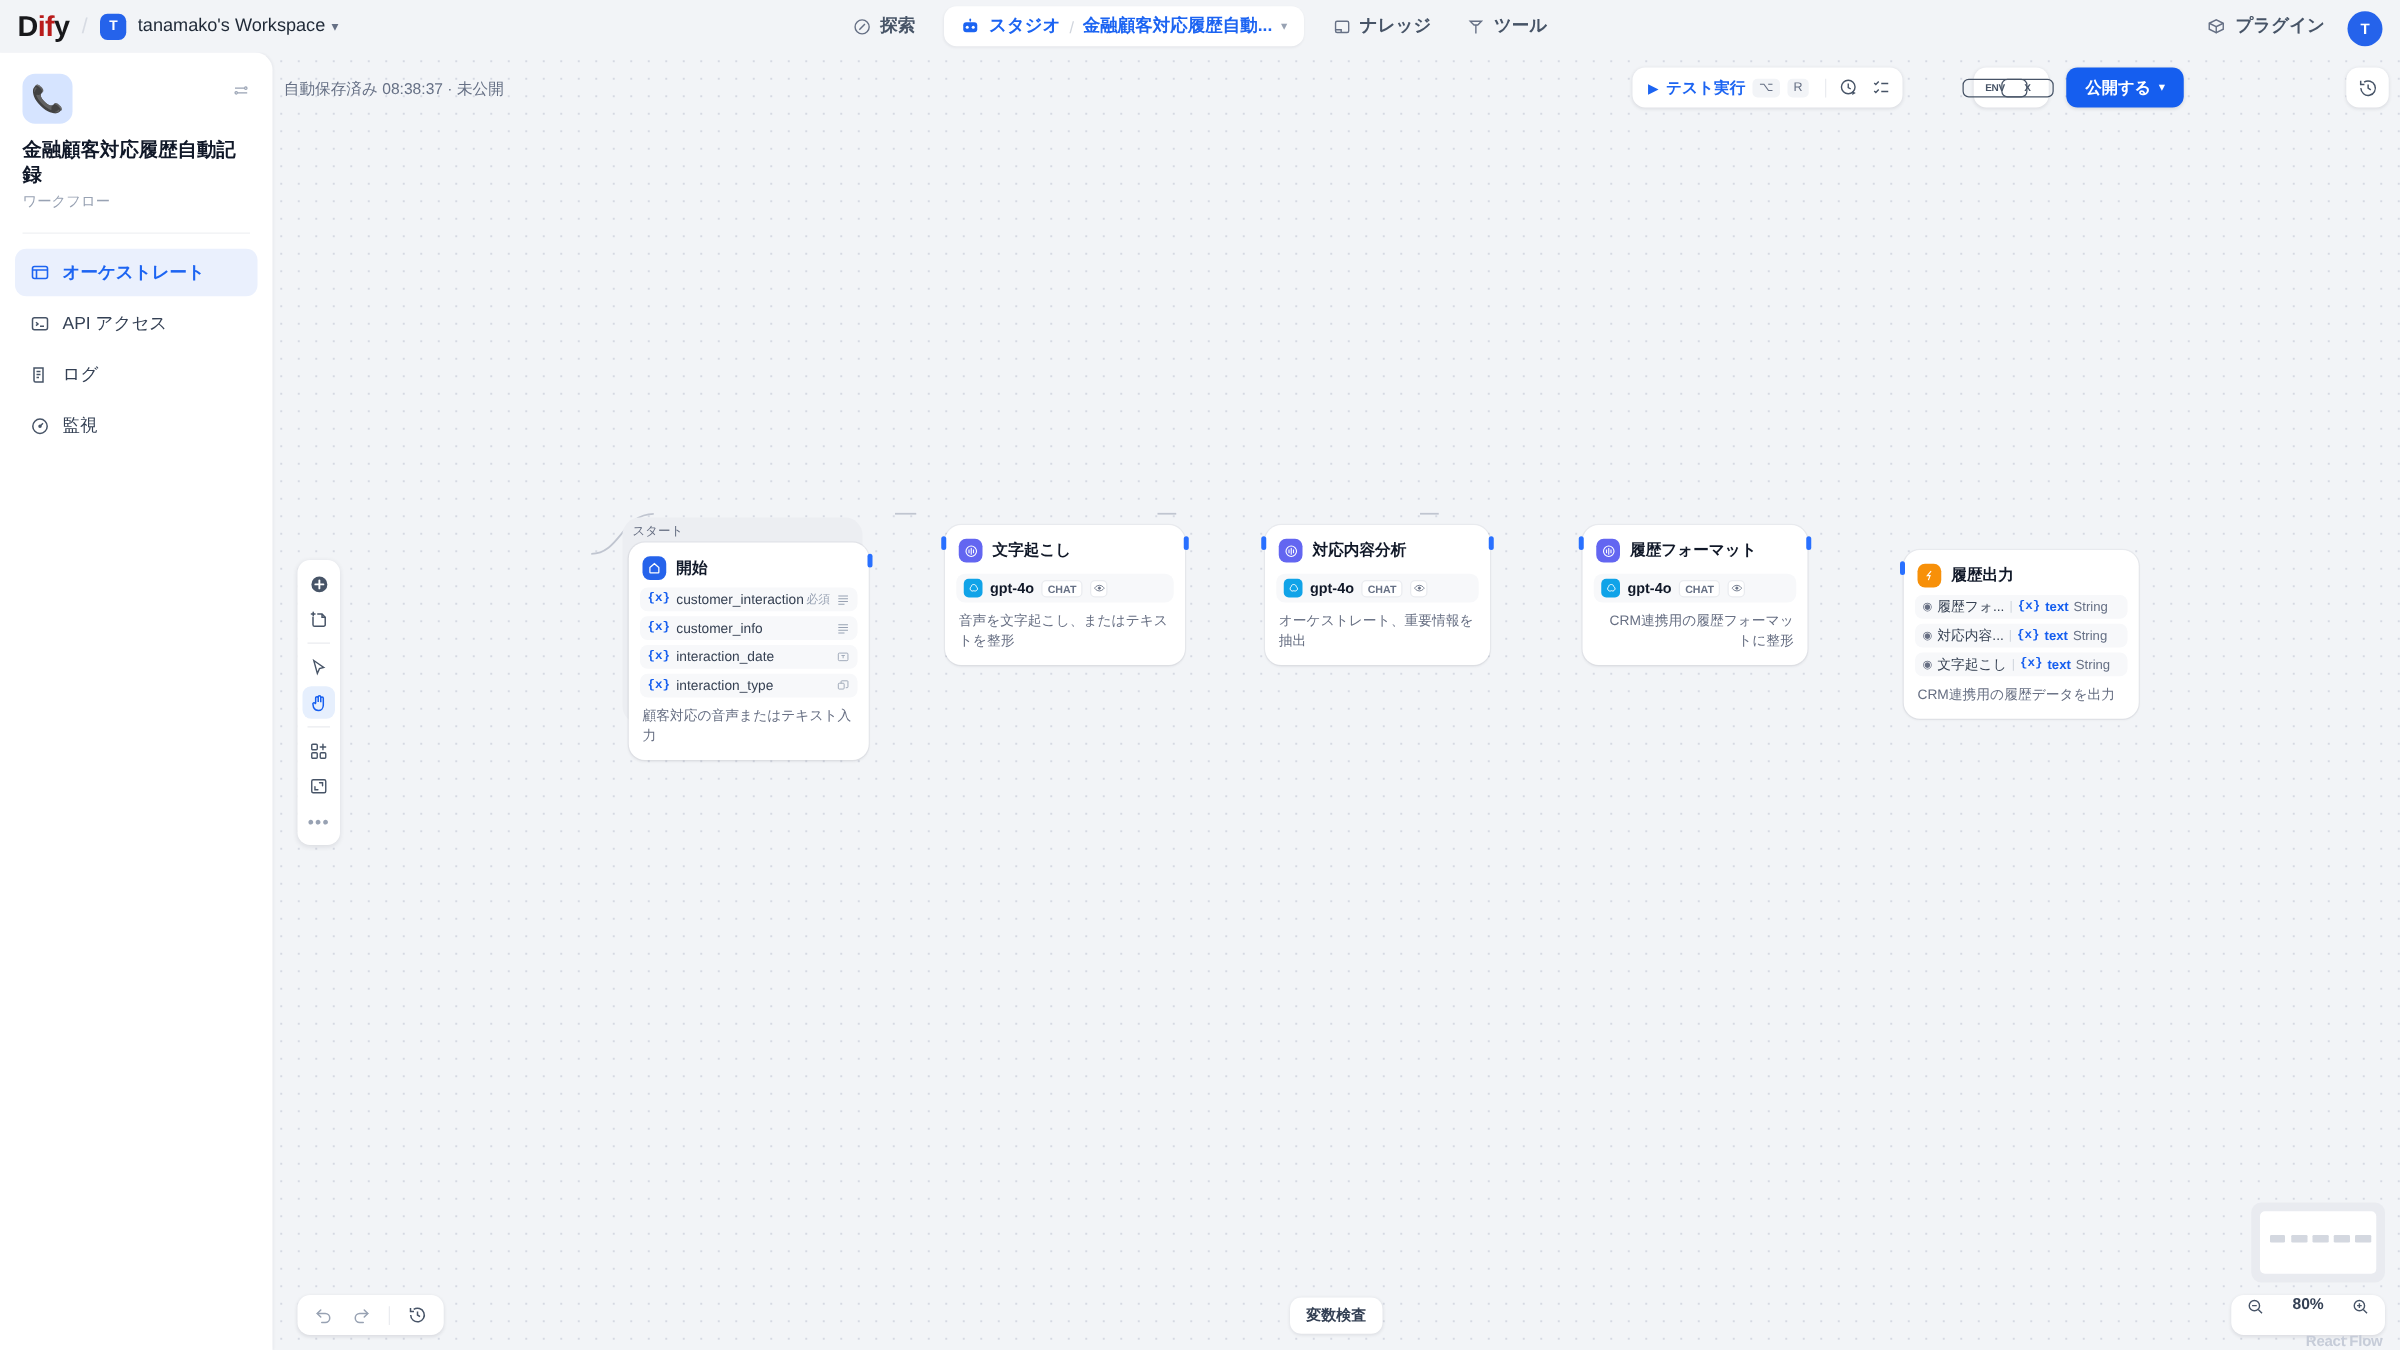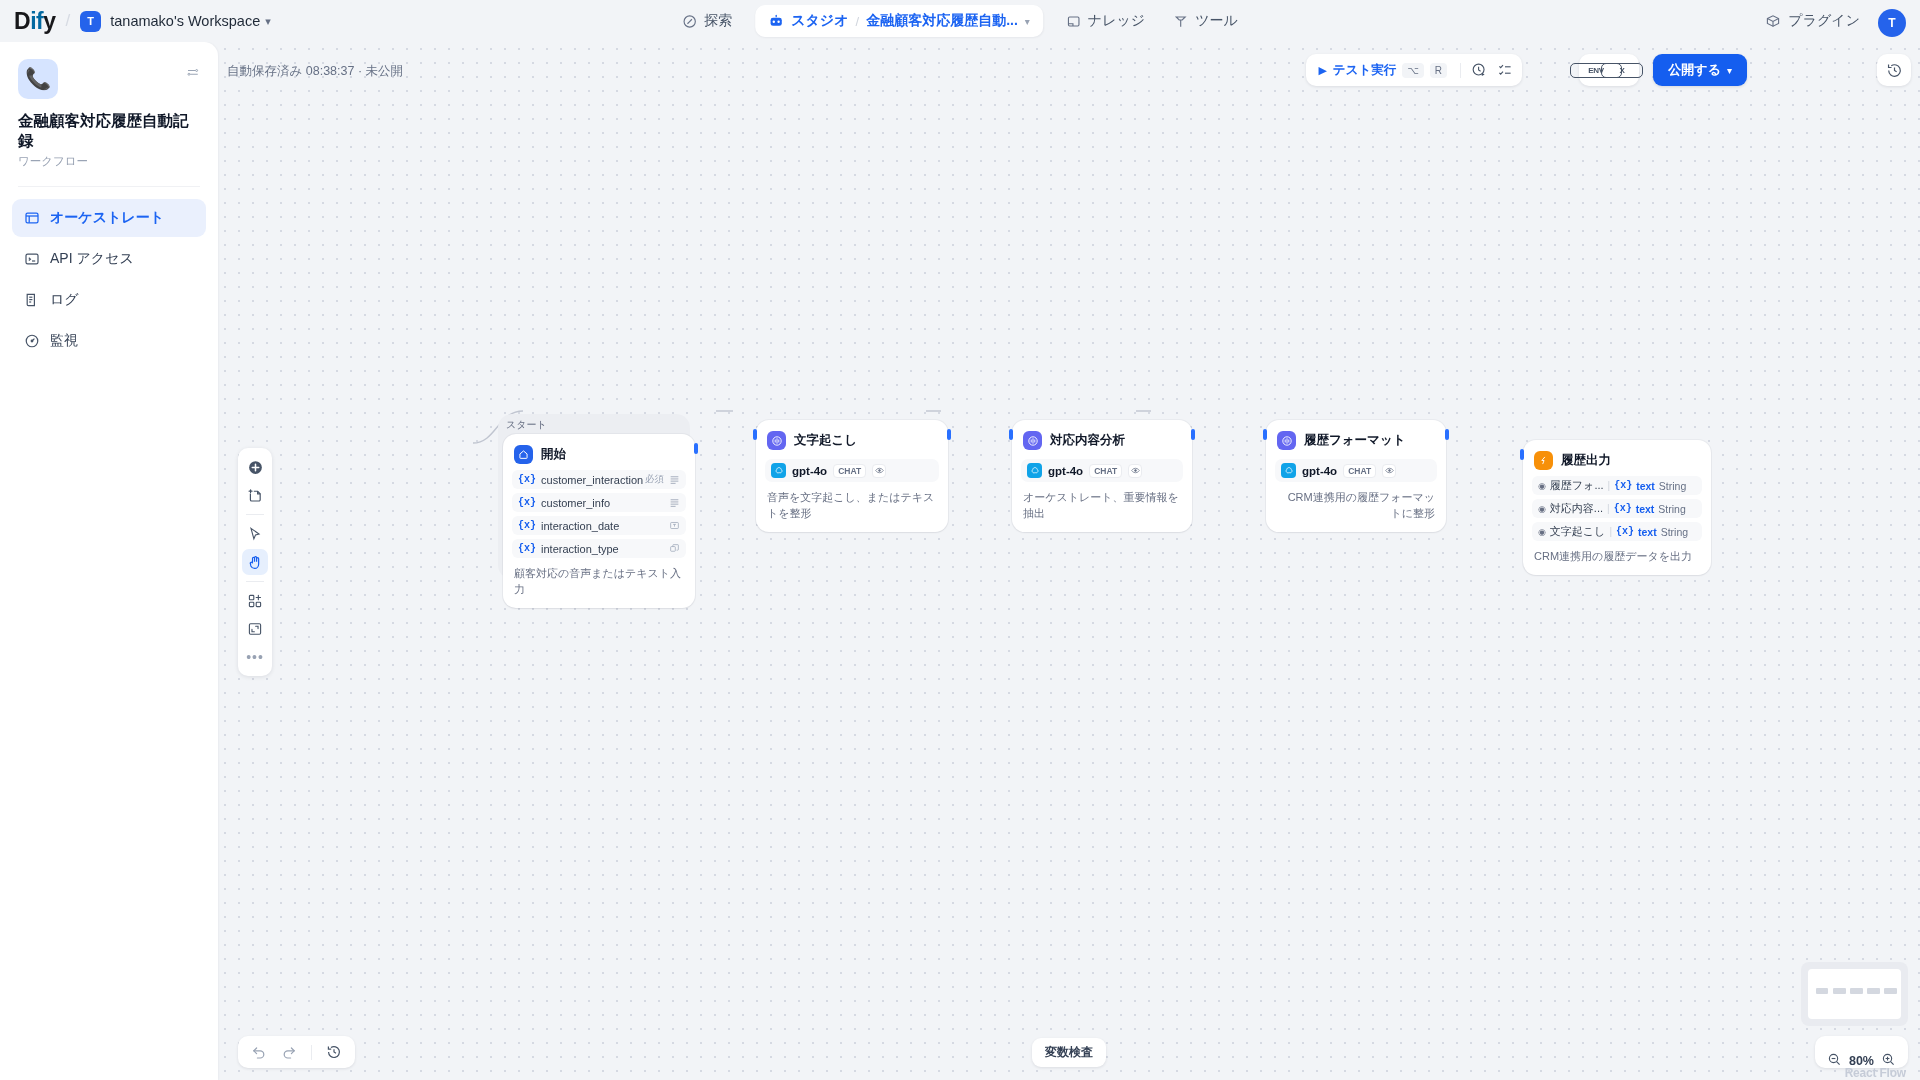--- a/index.html
+++ b/index.html
@@ -15,38 +15,38 @@
     position: absolute; top: 0; left: 0; width: 1920px; height: 42px;
     background: #f2f4f7;
     display: flex; align-items: center;
     z-index: 50;
   }
   .logo {
     margin-left: 14px;
     font-size: 23px; font-weight: 700; letter-spacing: -0.5px;
     color: #18181b; display: flex; align-items: baseline;
   }
-  .logo .blue { color: #0369a1; }
+  .logo .blue { color: #b91c1c; }
   .logo-sep { color: #d7dbe3; margin: 0 10px; font-size: 17px; }
   .ws-badge {
     width: 21px; height: 21px; border-radius: 6px; background: #2563eb;
     color: #fff; font-size: 11px; font-weight: 600;
     display: flex; align-items: center; justify-content: center;
   }
   .ws-name { margin-left: 9px; font-size: 14.5px; color: #1f2937; font-weight: 500; }
   .chev { margin-left: 5px; color: #667085; font-size: 11px; }
 
   .topcenter {
     position: absolute; left: 50%; transform: translateX(-50%);
     display: flex; align-items: center; gap: 0;
   }
   .nav-item {
     display: flex; align-items: center; gap: 7px;
     padding: 7px 14px; border-radius: 10px;
-    font-size: 14px; color: #475467; font-weight: 400;
+    font-size: 14px; color: #475467; font-weight: 700;
     cursor: pointer; white-space: nowrap;
   }
   .nav-pill {
     display: flex; align-items: center; gap: 7px;
     background: #fff; border-radius: 10px;
     padding: 7px 13px; margin: 0 9px;
     box-shadow: 0 1px 2px rgba(16,24,40,0.05);
     cursor: pointer;
   }
   .nav-pill .studio-lbl { color: #1c64f2; font-size: 14px; font-weight: 700; }
@@ -240,21 +240,21 @@
   }
   .minimap {
     position: absolute; right: 12px; bottom: 54px; width: 107px; height: 64px;
     background: #e9ebf0; border-radius: 8px; padding: 7px;
   }
   .minimap-inner { width: 100%; height: 100%; background: #fff; border-radius: 4px; position: relative; }
   .mm-blk { position: absolute; background: #d4d8e0; border-radius: 1px; height: 6px; top: 19px; }
   .zoombar {
     position: absolute; right: 12px; bottom: 12px; height: 32px;
     background: #fff; border-radius: 10px; box-shadow: 0 1px 3px rgba(16,24,40,0.10);
-    display: flex; align-items: flex-end; gap: 5px; padding: 0 11px;
+    display: flex; align-items: flex-start; gap: 20px; padding: 0 11px;
   }
   .zoom-lvl { font-size: 12.5px; color: #344054; font-weight: 600; }
   .rf-brand {
     position: absolute; right: 14px; bottom: 0px; font-size: 12px;
     color: #c6ccd8; font-weight: 600; letter-spacing: -0.2px;
   }
   svg { display: block; }
 </style>
 </head>
 <body>

